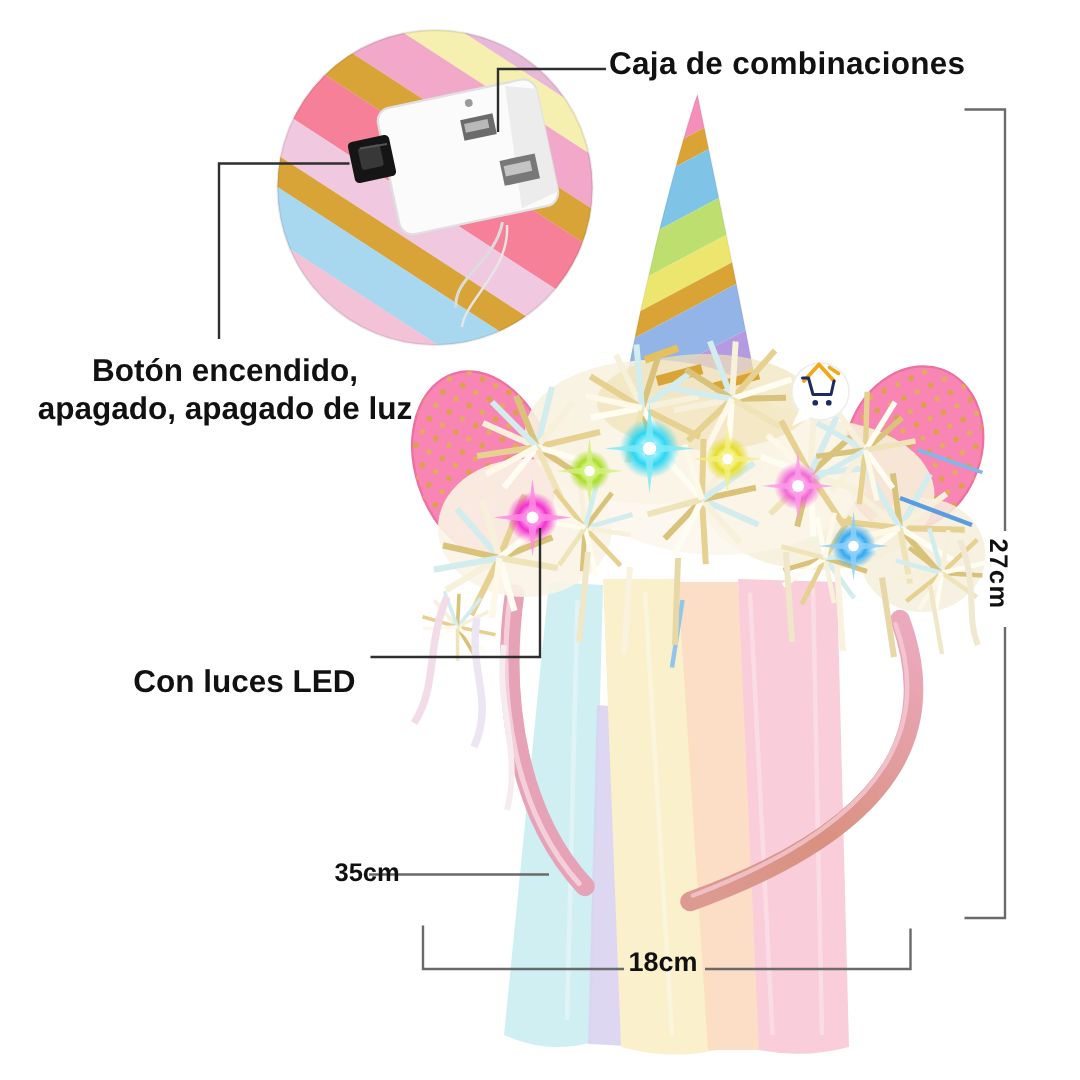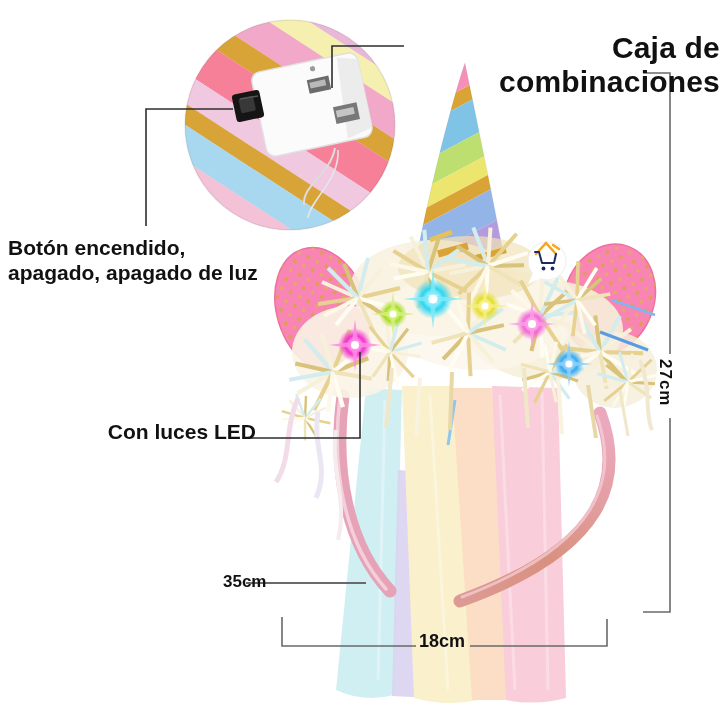--- a/index.html
+++ b/index.html
@@ -1,22 +1,22 @@
 <!DOCTYPE html>
 <html><head>
 <meta charset="utf-8">
 <style>
   html,body{margin:0;padding:0;background:#fff;}
   #page{position:relative;width:720px;height:720px;background:#fff;overflow:hidden;
         font-family:"Liberation Sans",sans-serif;}
   #art{position:absolute;left:0;top:0;}
   .lbl{position:absolute;font-weight:bold;color:#111;z-index:5;}
-  .lbl-caja{left:406px;top:31px;font-size:30px;letter-spacing:0.2px;text-align:right;}
-  .lbl-boton{left:8px;top:235px;width:284px;font-size:21px;line-height:25px;}
-  .lbl-led{left:70px;top:420px;width:186px;text-align:right;font-size:21px;line-height:24px;}
+  .lbl-caja{left:406px;top:31px;font-size:21px;letter-spacing:0.2px;text-align:right;}
+  .lbl-boton{left:8px;top:235px;width:284px;text-align:center;font-size:21px;line-height:25px;}
+  .lbl-led{left:70px;top:443px;width:186px;text-align:center;font-size:21px;line-height:24px;}
   .lbl-35{left:195px;top:572px;font-size:17px;margin-left:28px;}
   .lbl-18{left:419px;top:631px;font-size:18px;}
   .lbl-27{left:655px;top:359px;font-size:17px;writing-mode:vertical-rl;letter-spacing:1px;}
 </style>
 </head>
 <body>
 
 <div id="page">
 
 <svg id="art" width="720" height="720" viewBox="0 0 720 720">

